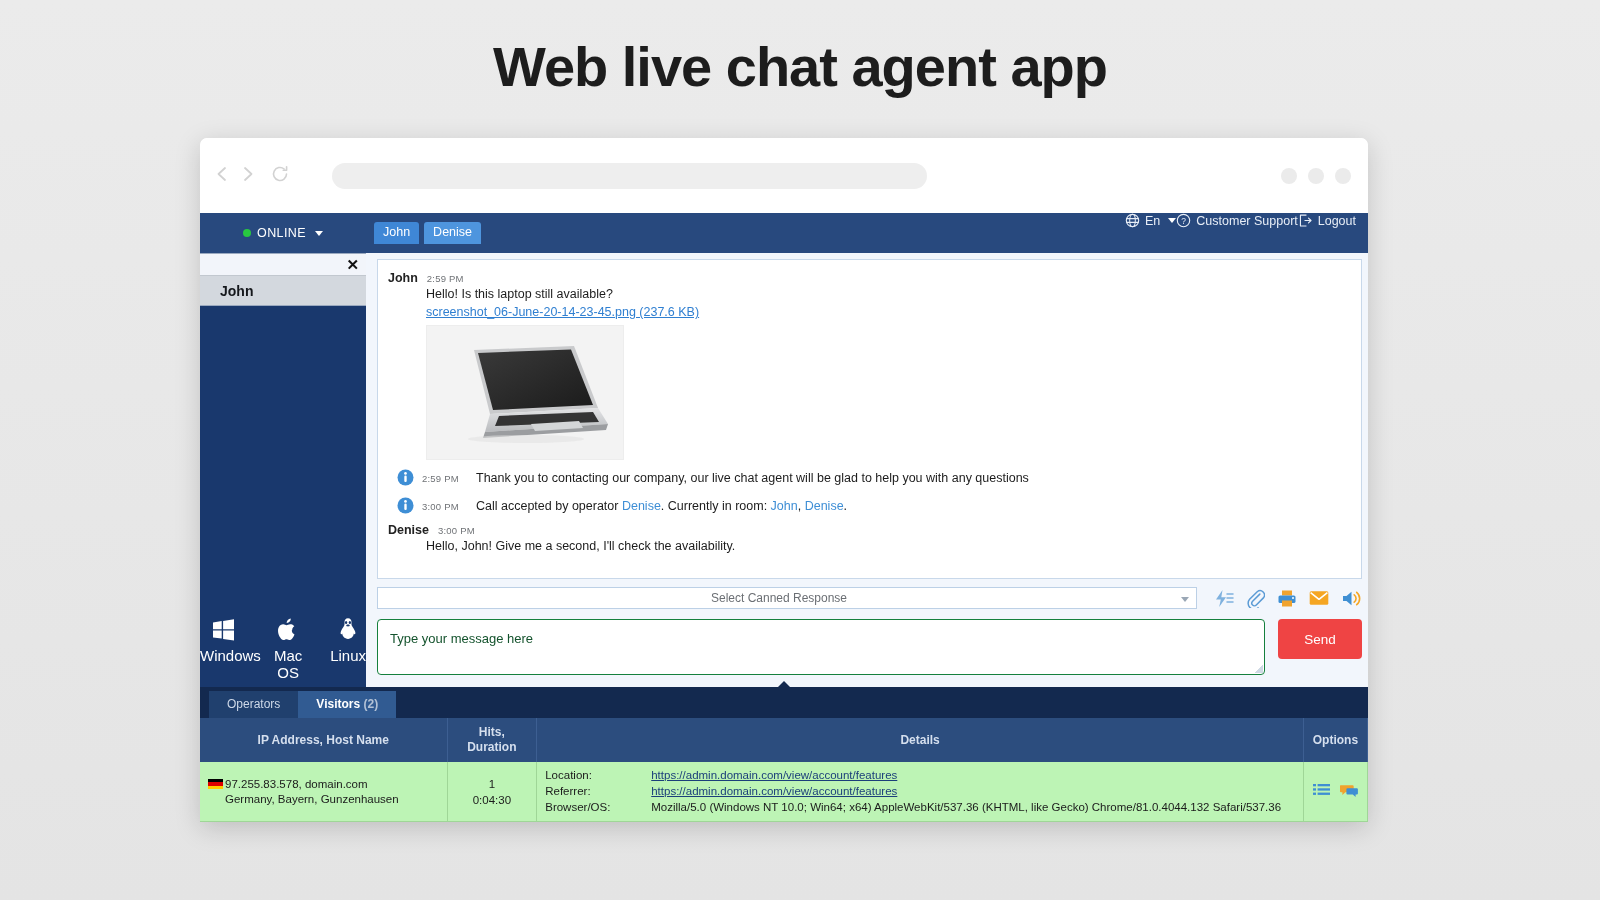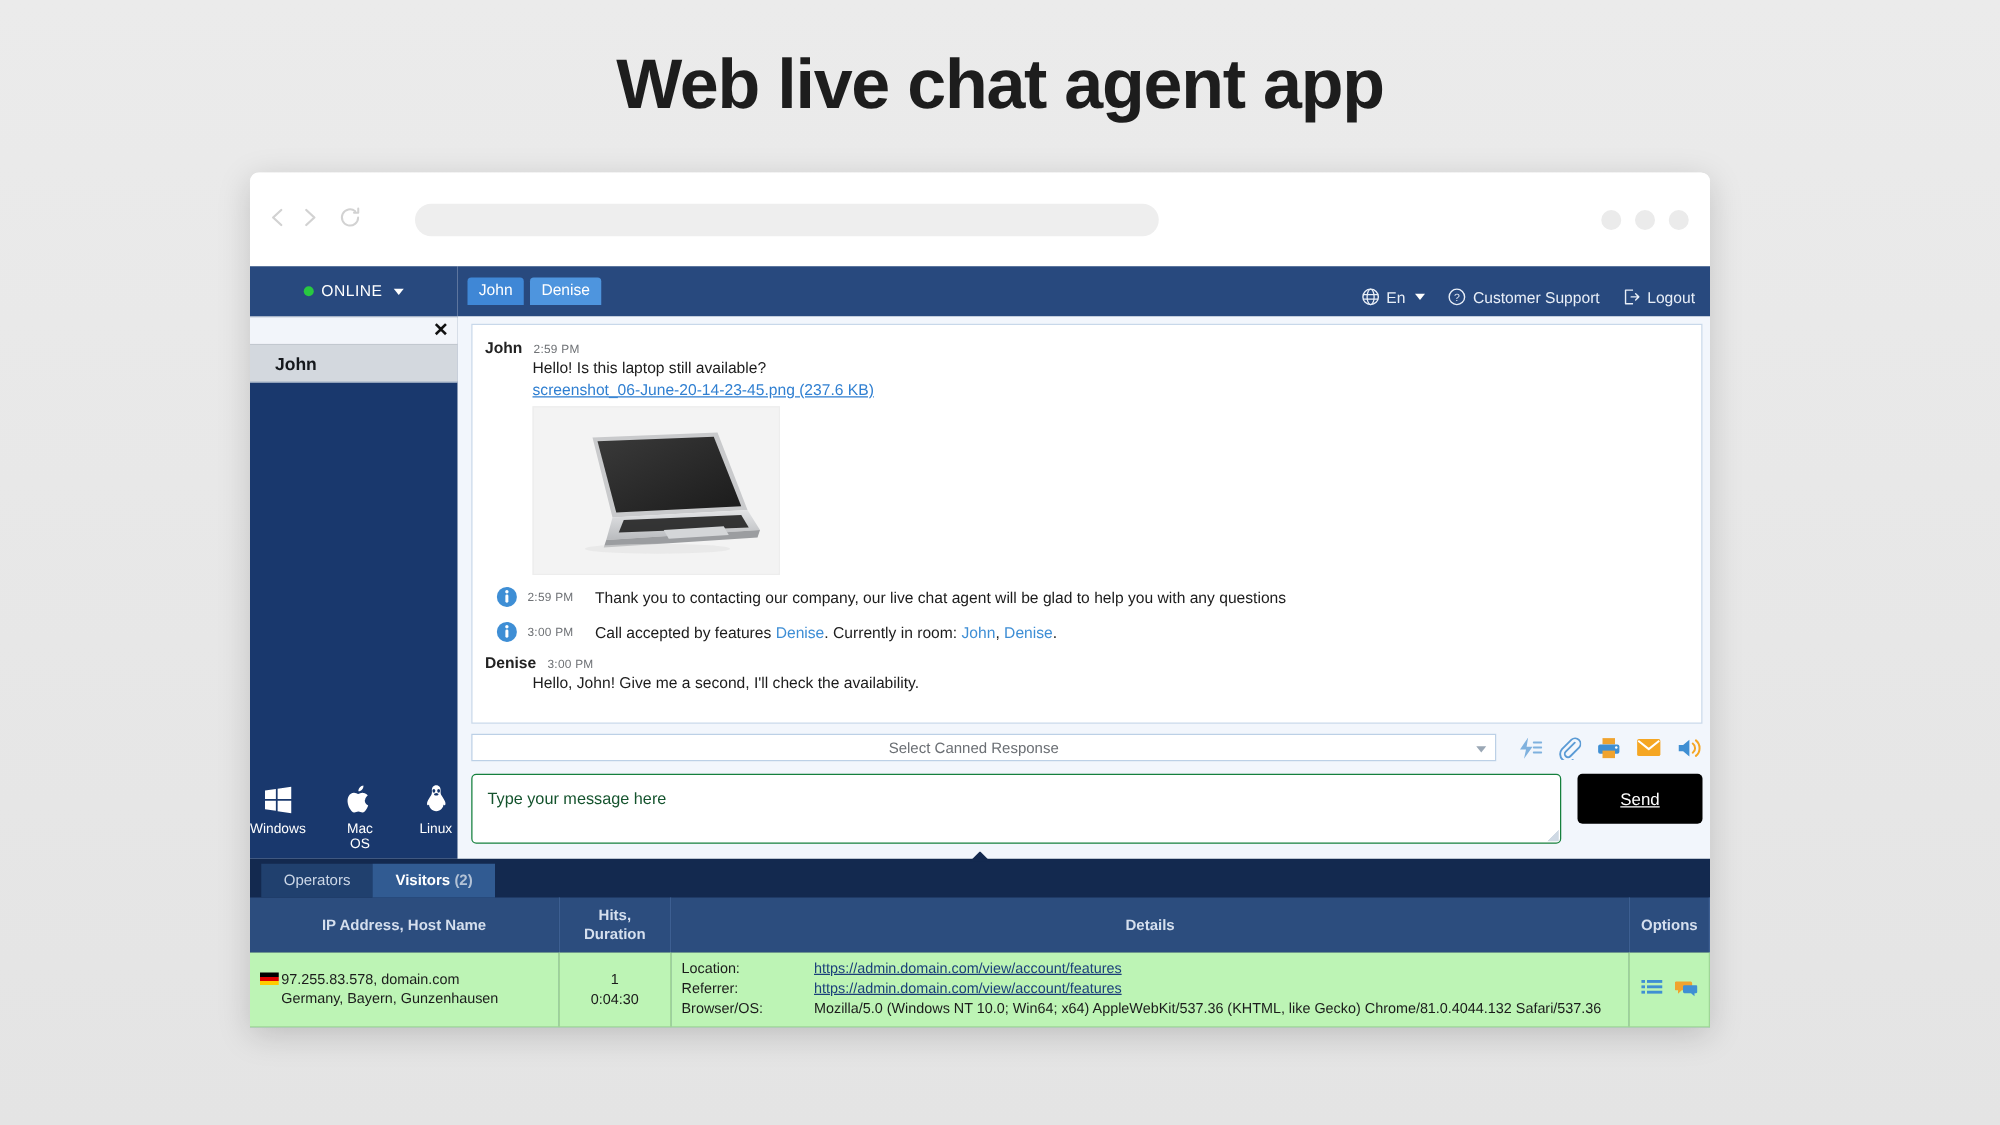--- a/index.html
+++ b/index.html
@@ -81,21 +81,21 @@
     padding: 0 10px 0 8px; position: relative;
   }
   .room-tabs { display: flex; gap: 5px; }
   .room-tab {
     background: #3f87d6; color: #fff; font-size: 12.5px;
     padding: 4px 9px 5px; border-radius: 3px 3px 0 0; line-height: 1.1;
   }
   .room-tab.inactive { background: #4e95de; }
   .topbar-right {
     position: absolute; right: 12px; top: 0; height: 32px;
-    display: flex; align-items: flex-end; gap: 18px;
+    display: flex; align-items: flex-start; 
     color: #e8eef7; font-size: 12.5px;
   }
   .tr-item { display: flex; align-items: center; gap: 5px; }
   .tr-item svg { display:block; }
 
   .app-body { flex: 1; display: flex; min-height: 0; }
 
   
   .sidebar {
     width: 166px; background: #19386d; position: relative;
@@ -117,21 +117,21 @@
     background: #d3d8de; height: 30px; display: flex; align-items: center;
     padding-left: 20px; font-size: 14px; font-weight: bold; color: #15181c;
     border-top: 1px solid #c2c8cf;
   }
   .sidebar-spacer { flex: 1; }
   .os-row {
     display: flex; justify-content: center; gap: 26px; margin-bottom: 6px;
   }
   .os-item { text-align: center; color: #ffffff; width: 46px; }
   .os-item .glyph { height: 26px; display:flex; align-items:flex-end; justify-content:center; }
-  .os-item .os-label { font-size: 11px; margin-top: 5px; display: block; }
+  .os-item .os-label { font-size: 15px; margin-top: 5px; display: block; }
   .dl-btn {
     margin: 0 16px 24px; background: #cfe0f2; color: #123a6b;
     border: 1px solid #b6cfe8; border-radius: 4px;
     text-align: center; font-size: 12px; line-height: 15px;
     padding: 9px 6px; cursor: pointer;
   }
 
   
   .chat-wrap {
     flex: 1; background: #f2f6fc; display: flex; flex-direction: column;
@@ -182,24 +182,23 @@
   .compose-box {
     flex: 1; height: 56px; background: #fff; border: 1px solid #15803d;
     border-radius: 4px; font-size: 13px; color: #14532d;
     padding: 11px 12px; position: relative;
   }
   .resize-grip {
     position: absolute; right: 1px; bottom: 1px; width: 9px; height: 9px;
     background: linear-gradient(135deg, transparent 50%, #cfd9e4 50%);
   }
   .send-btn {
-    width: 100px; height: 40px; background: #000000; color: #ffffff;
+    width: 84px; height: 40px; background: #ef4444; color: #ffffff;
     border: 0; border-radius: 4px; font-size: 13.5px; cursor: pointer;
     font-family: "Liberation Sans", sans-serif;
-    text-decoration: underline;
   }
 
   
   .bottom-panel { background: #13294f; position: relative; }
   .collapse-handle {
     position: absolute; left: 50%; top: -6px; transform: translateX(-50%);
     width: 16px; height: 8px; background: #13294f;
     clip-path: polygon(50% 0, 100% 100%, 0 100%);
   }
   .tabs-row { display: flex; height: 31px; align-items: flex-end; padding-left: 9px; }
@@ -408,21 +407,21 @@
 
             <div class="sys-msg">
               <span class="sys-ico">
                 <svg width="17" height="17" viewBox="0 0 17 17">
                   <circle cx="8.5" cy="8.5" r="8" fill="#3e8ed5"></circle>
                   <circle cx="8.5" cy="4.4" r="1.35" fill="#ffffff"></circle>
                   <rect x="7.3" y="6.6" width="2.4" height="6.5" rx="1.1" fill="#ffffff"></rect>
                 </svg>
               </span>
               <span class="sys-time">3:00 PM</span>
-              <span class="sys-text"><span>Call accepted by features </span><span class="lnk">Denise</span><span>. Currently in room: </span><span class="lnk">John</span><span>, </span><span class="lnk">Denise</span><span>.</span></span>
+              <span class="sys-text"><span>Call accepted by operator </span><span class="lnk">Denise</span><span>. Currently in room: </span><span class="lnk">John</span><span>, </span><span class="lnk">Denise</span><span>.</span></span>
             </div>
 
             <div class="msg">
               <div class="msg-head">
                 <span class="msg-author">Denise</span>
                 <span class="msg-time">3:00 PM</span>
               </div>
               <div class="msg-body">Hello, John! Give me a second, I'll check the availability.</div>
             </div>
 

